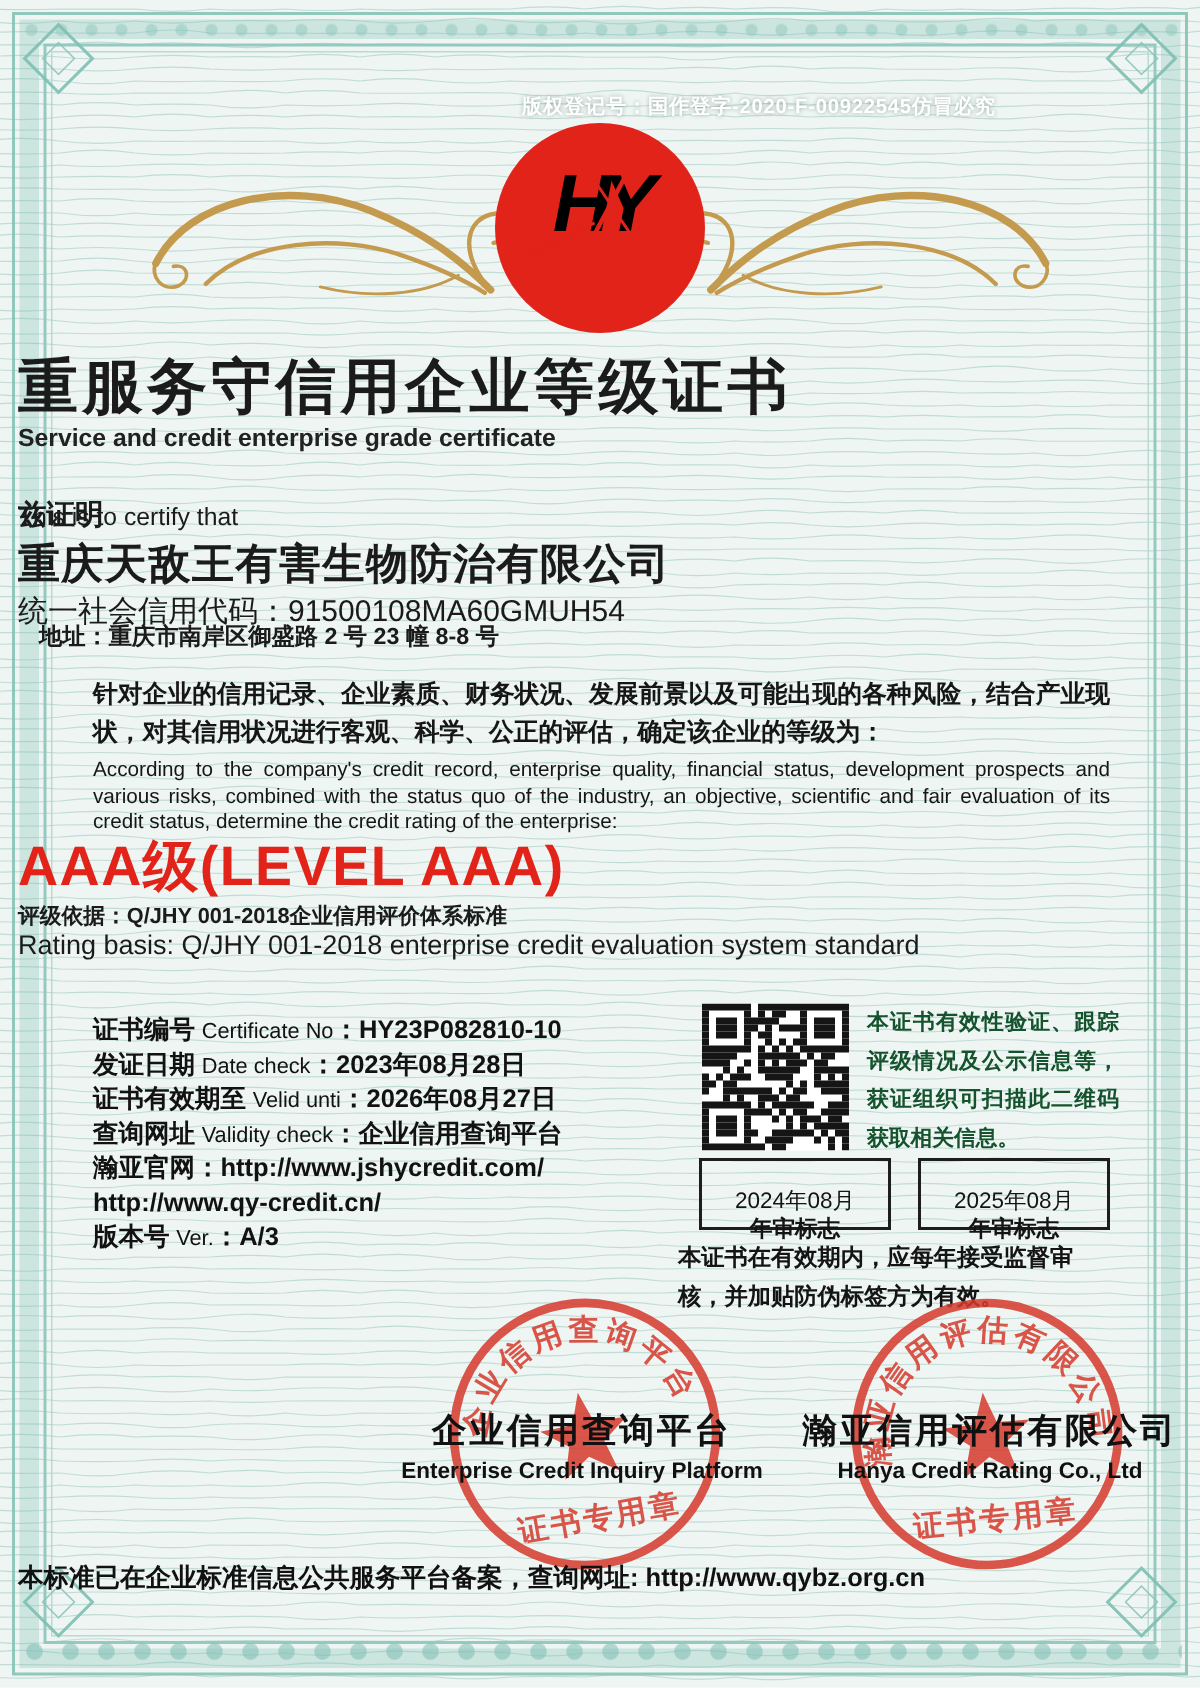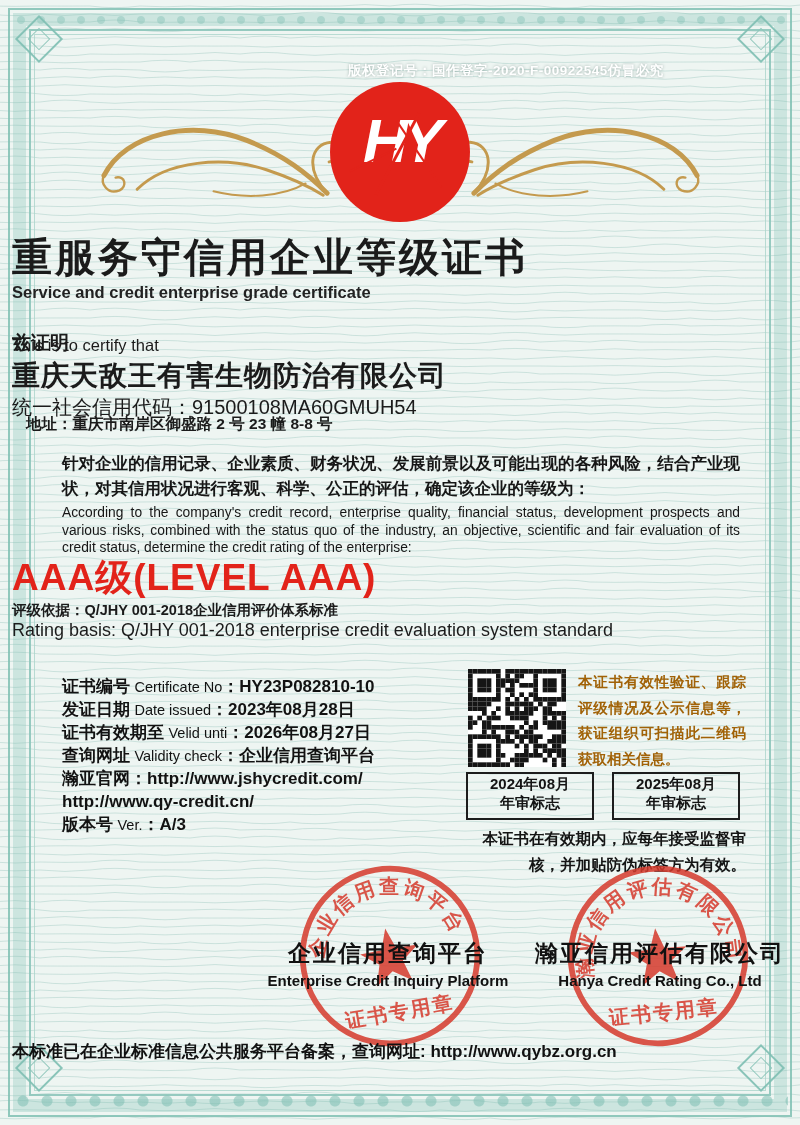--- a/index.html
+++ b/index.html
@@ -21,22 +21,22 @@
   .corner{position:absolute;width:30px;height:30px;border:2px solid #7fbfb3;transform:rotate(45deg);z-index:2;opacity:.9;pointer-events:none;}
   .corner::after{content:"";position:absolute;inset:7px;border:1px solid #8cc5ba;}
   .corner.tl{left:22px;top:22px;} .corner.tr{right:22px;top:22px;}
   .corner.bl{left:22px;bottom:40px;} .corner.br{right:22px;bottom:40px;}
 
   .copyright{position:absolute;left:348px;top:62px;z-index:4;font-size:13.5px;font-weight:600;color:#fff;
     letter-spacing:.5px;text-shadow:0 0 3px rgba(60,90,85,.45);}
 
   
   .logo{position:absolute;left:330px;top:82px;width:140px;height:140px;border-radius:50%;background:#e2231a;z-index:3;}
-  .logo-text{position:absolute;left:0;top:22px;width:100%;text-align:center;font-size:62px;font-weight:800;
-    font-style:italic;color:#ffffff;letter-spacing:-6px;line-height:1.2;}
+  .logo-text{position:absolute;left:0;top:22px;width:100%;text-align:center;font-size:54px;font-weight:800;
+    font-style:italic;color:#000000;letter-spacing:-6px;line-height:1.2;}
   .crack{position:absolute;background:#e2231a;z-index:4;}
   .crack.c1{left:66px;top:26px;width:3px;height:92px;transform:rotate(28deg);}
   .crack.c2{left:88px;top:32px;width:2px;height:80px;transform:rotate(-34deg);}
   .crack.c3{left:42px;top:52px;width:2px;height:52px;transform:rotate(64deg);}
   .flourish{position:absolute;top:112px;width:235px;height:92px;z-index:2;}
   .flourish.fl-left{left:98px;}
   .flourish.fl-right{left:468px;transform:scaleX(-1);}
 
   .center{position:absolute;left:12px;width:100%;z-index:3;color:#1b1b1b;}
   .title-cn{top:230px;font-size:40px;font-weight:900;letter-spacing:3px;margin:0;}
@@ -58,28 +58,28 @@
   
   .details{position:absolute;left:62px;top:675px;z-index:3;color:#121212;}
   .drow{height:23px;line-height:23px;white-space:nowrap;}
   .lbl-cn{font-size:17px;font-weight:600;}
   .lbl-en{font-size:14.5px;font-weight:500;}
   .dval{font-size:17px;font-weight:600;}
 
   
   .qr{position:absolute;left:468px;top:669px;width:98px;height:98px;z-index:3;background:#fff;}
   .qr-note{position:absolute;left:578px;top:670px;width:168px;z-index:3;font-size:14.5px;font-weight:600;
-    line-height:25.5px;text-align:justify;color:#a16207;}
+    line-height:25.5px;text-align:justify;color:#14532d;}
   .year-box{position:absolute;top:772px;width:124px;height:44px;border:2px solid #1d1d1d;z-index:3;
     text-align:center;color:#141414;}
-  .year-box .yb-period{font-size:15px;font-weight:700;margin-top:1px;}
+  .year-box .yb-period{font-size:15px;font-weight:400;margin-top:17px;}
   .year-box .yb-label{font-size:15px;font-weight:600;}
   .yb1{left:466px;} .yb2{left:612px;}
   .validity-note{position:absolute;left:452px;top:826px;width:294px;z-index:3;font-size:15.5px;font-weight:600;
-    line-height:26px;text-align:right;color:#141414;}
+    line-height:26px;color:#141414;}
 
   
   .seal{position:absolute;width:192px;height:192px;z-index:3;opacity:.85;}
   .seal.s1{left:294px;top:860px;transform:rotate(-10deg);}
   .seal.s2{left:562px;top:860px;transform:rotate(-6deg);}
   .seal-arc{font-size:21px;font-weight:700;fill:#d63a2c;letter-spacing:3px;}
   .seal-bottom{font-size:21px;font-weight:700;fill:#d63a2c;letter-spacing:2px;}
   .org{position:absolute;z-index:5;text-align:center;color:#111;}
   .org-cn{font-size:23px;font-weight:800;letter-spacing:2px;}
   .org-en{font-size:15px;font-weight:600;margin-top:3px;}
@@ -290,21 +290,21 @@
   <div class="center basis-cn">评级依据：Q/JHY 001-2018企业信用评价体系标准</div>
   <div class="center basis-en">Rating basis: Q/JHY 001-2018 enterprise credit evaluation system standard</div>
 
   <div class="details">
     <div class="drow">
       <span class="lbl-cn">证书编号</span>
       <span class="lbl-en">Certificate No</span><span class="lbl-cn">：</span><span class="dval">HY23P082810-10</span>
     </div>
     <div class="drow">
       <span class="lbl-cn">发证日期</span>
-      <span class="lbl-en">Date issued</span><span class="lbl-cn">：</span><span class="dval">2023年08月28日</span>
+      <span class="lbl-en">Date check</span><span class="lbl-cn">：</span><span class="dval">2023年08月28日</span>
     </div>
     <div class="drow">
       <span class="lbl-cn">证书有效期至</span>
       <span class="lbl-en">Velid unti</span><span class="lbl-cn">：</span><span class="dval">2026年08月27日</span>
     </div>
     <div class="drow">
       <span class="lbl-cn">查询网址</span>
       <span class="lbl-en">Validity check</span><span class="lbl-cn">：</span><span class="dval">企业信用查询平台</span>
     </div>
     <div class="drow">

